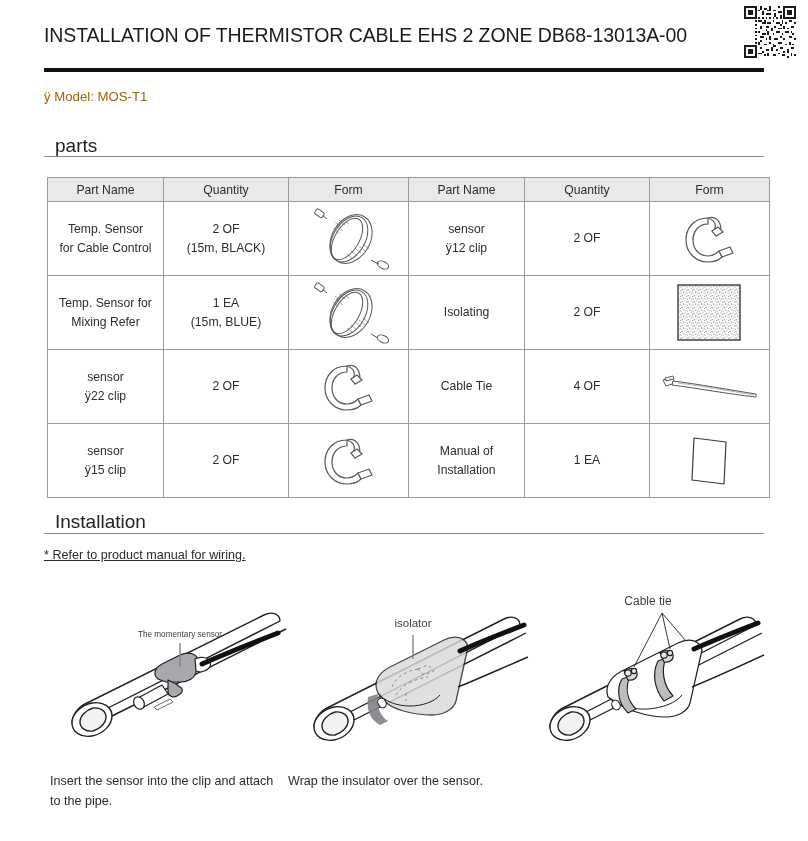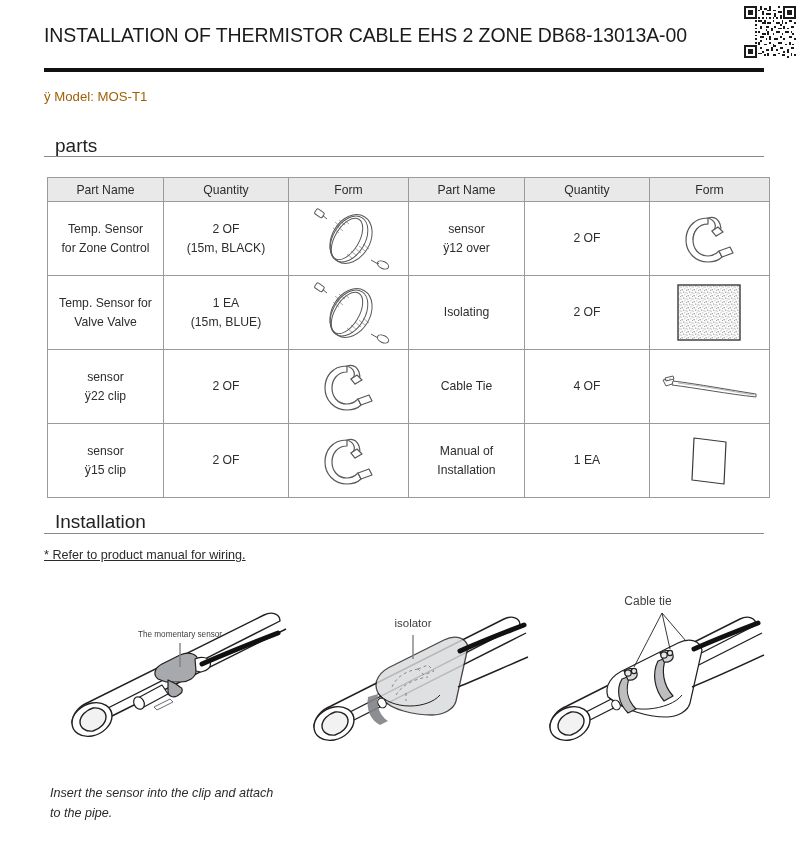--- a/index.html
+++ b/index.html
@@ -154,25 +154,24 @@
 
   .captions {
     position: absolute;
     left: 44px;
     top: 772px;
     width: 724px;
     height: 50px;
   }
   .caption {
     position: absolute;
-    top: 12px;
+    top: 0;
     font-size: 12.6px;
     color: #2b2b2b;
     line-height: 1.55;
-    font-style: italic;
   }
   #caption-1 { left: 6px;   width: 225px; }
   #caption-2 { left: 244px; width: 235px; }
   #caption-3 { left: 488px; width: 250px; }
 </style>
 </head>
 <body>
 
 <div class="page">
 
@@ -323,21 +322,21 @@
         <th>Part Name</th>
         <th>Quantity</th>
         <th>Form</th>
       </tr>
     </thead>
     <tbody>
 
       <tr>
         <td class="cell-lines">
           <span>Temp. Sensor</span>
-          <span>for Zone Control</span>
+          <span>for Cable Control</span>
         </td>
         <td class="cell-lines">
           <span>2 OF</span>
           <span>(15m, BLACK)</span>
         </td>
         <td class="form-cell">
           <svg width="108" height="66" viewBox="0 0 108 66">
             <g fill="none" stroke="#58595b" stroke-width="1">
               <ellipse cx="54" cy="33" rx="16" ry="25" transform="rotate(31 54 33)"></ellipse>
               <ellipse cx="52" cy="33" rx="12" ry="23" transform="rotate(31 52 33)"></ellipse>
@@ -361,21 +360,21 @@
               <rect x="20" y="4" width="9" height="6" rx="1.5" transform="rotate(35 24 7)"></rect>
               <ellipse cx="88" cy="59" rx="6" ry="3.5" transform="rotate(25 88 59)"></ellipse>
             </g>
             <g stroke="#58595b" stroke-width="1" fill="none">
               <path d="M82 57 L84 58"></path>
             </g>
           </svg>
         </td>
         <td class="cell-lines">
           <span>sensor</span>
-          <span>ÿ12 over</span>
+          <span>ÿ12 clip</span>
         </td>
         <td class="cell-lines">
           <span>2 OF</span>
         </td>
         <td class="form-cell">
           <svg width="64" height="66" viewBox="0 0 64 66">
             <g fill="#ffffff" stroke="#58595b" stroke-width="1.2" stroke-linejoin="round">
               <path d="M30 12 C14 12 8 24 8 34 C8 46 17 56 30 56 C36 56 41 54 44 51
                        L41 45 C38 48 34 50 30 50 C20 50 15 42 15 34 C15 26 20 18 30 18 Z"></path>
               <path d="M30 12 C36 10 40 13 42 18 C44 23 42 28 38 30 L34 25
@@ -386,21 +385,21 @@
             <g fill="none" stroke="#58595b" stroke-width="0.7" opacity="0.8">
               <path d="M15 34 C15 26 20 18 30 18"></path>
             </g>
           </svg>
         </td>
       </tr>
 
       <tr>
         <td class="cell-lines">
           <span>Temp. Sensor for</span>
-          <span>Valve Valve</span>
+          <span>Mixing Refer</span>
         </td>
         <td class="cell-lines">
           <span>1 EA</span>
           <span>(15m, BLUE)</span>
         </td>
         <td class="form-cell">
           <svg width="108" height="66" viewBox="0 0 108 66">
             <g fill="none" stroke="#58595b" stroke-width="1">
               <ellipse cx="54" cy="33" rx="16" ry="25" transform="rotate(31 54 33)"></ellipse>
               <ellipse cx="52" cy="33" rx="12" ry="23" transform="rotate(31 52 33)"></ellipse>
@@ -660,15 +659,16 @@
           <path d="M126 38 L134 74"></path>
           <path d="M126 38 L150 66"></path>
         </g>
         <text x="112" y="30" text-anchor="middle" font-family="Liberation Sans, sans-serif" font-size="12" fill="#414042">Cable tie</text>
       </svg>
     </div>
   </div>
 
   <div class="captions">
     <div class="caption" id="caption-1">Insert the sensor into the clip and attach to the pipe.</div>
+    <div class="caption" id="caption-2">Wrap the insulator over the sensor.</div>
   </div>
 
 </div>
 
 </body></html>

